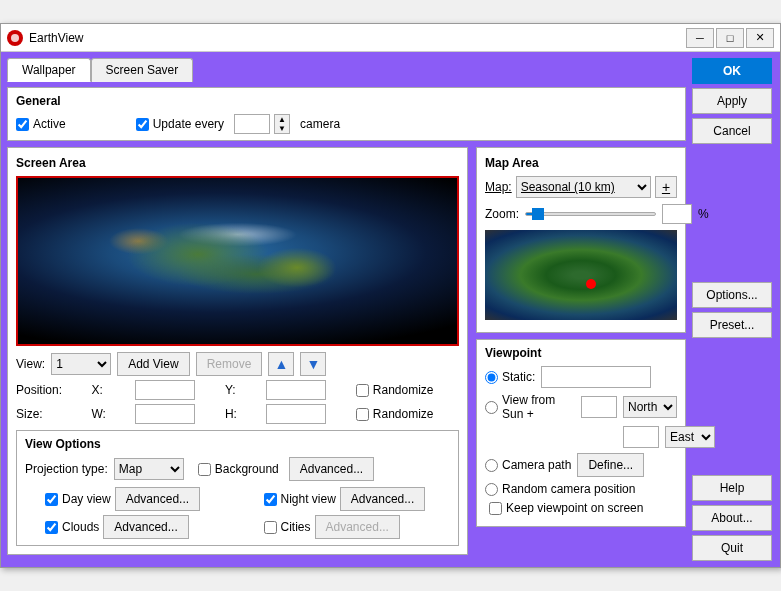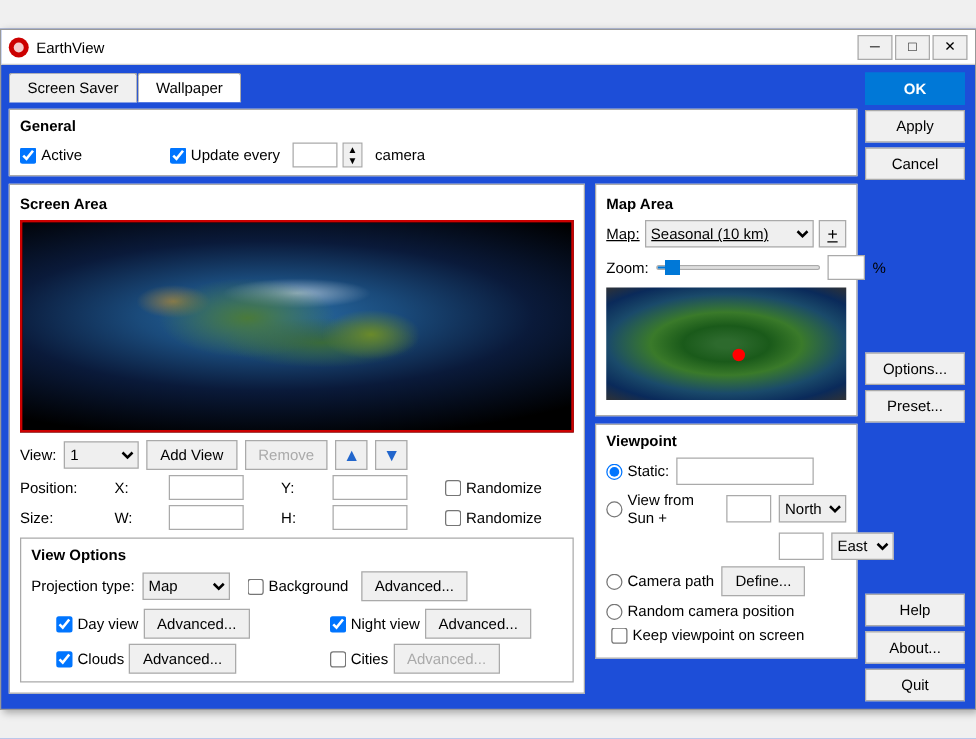--- a/index.html
+++ b/index.html
@@ -10,21 +10,21 @@
       display: flex;
       align-items: center;
       justify-content: center;
       width: 781px;
       height: 591px;
       overflow: hidden;
     }
     .window {
       width: 781px;
       height: 545px;
-      background: #1d4ed8;
+      background: #8b5cf6;
       border: 1px solid #999;
       box-shadow: 2px 2px 6px rgba(0,0,0,0.3);
       display: flex;
       flex-direction: column;
     }
     .title-bar {
       background: #fff;
       border-bottom: 1px solid #ccc;
       display: flex;
       align-items: center;
@@ -455,22 +455,22 @@
       <button class="title-btn">─</button>
       <button class="title-btn">□</button>
       <button class="title-btn close">✕</button>
     </div>
   </div>
 
   <div class="content">
     <div class="main-area">
 
       <div class="tabs">
+        <div class="tab active">Wallpaper</div>
         <div class="tab">Screen Saver</div>
-        <div class="tab active">Wallpaper</div>
       </div>
 
       <div class="general-section">
         <div class="section-title">General</div>
         <div class="general-row">
           <label class="checkbox-label">
             <input type="checkbox" checked="" style="">
             <span>Active</span>
           </label>
           <label class="checkbox-label" style="margin-left:60px">

